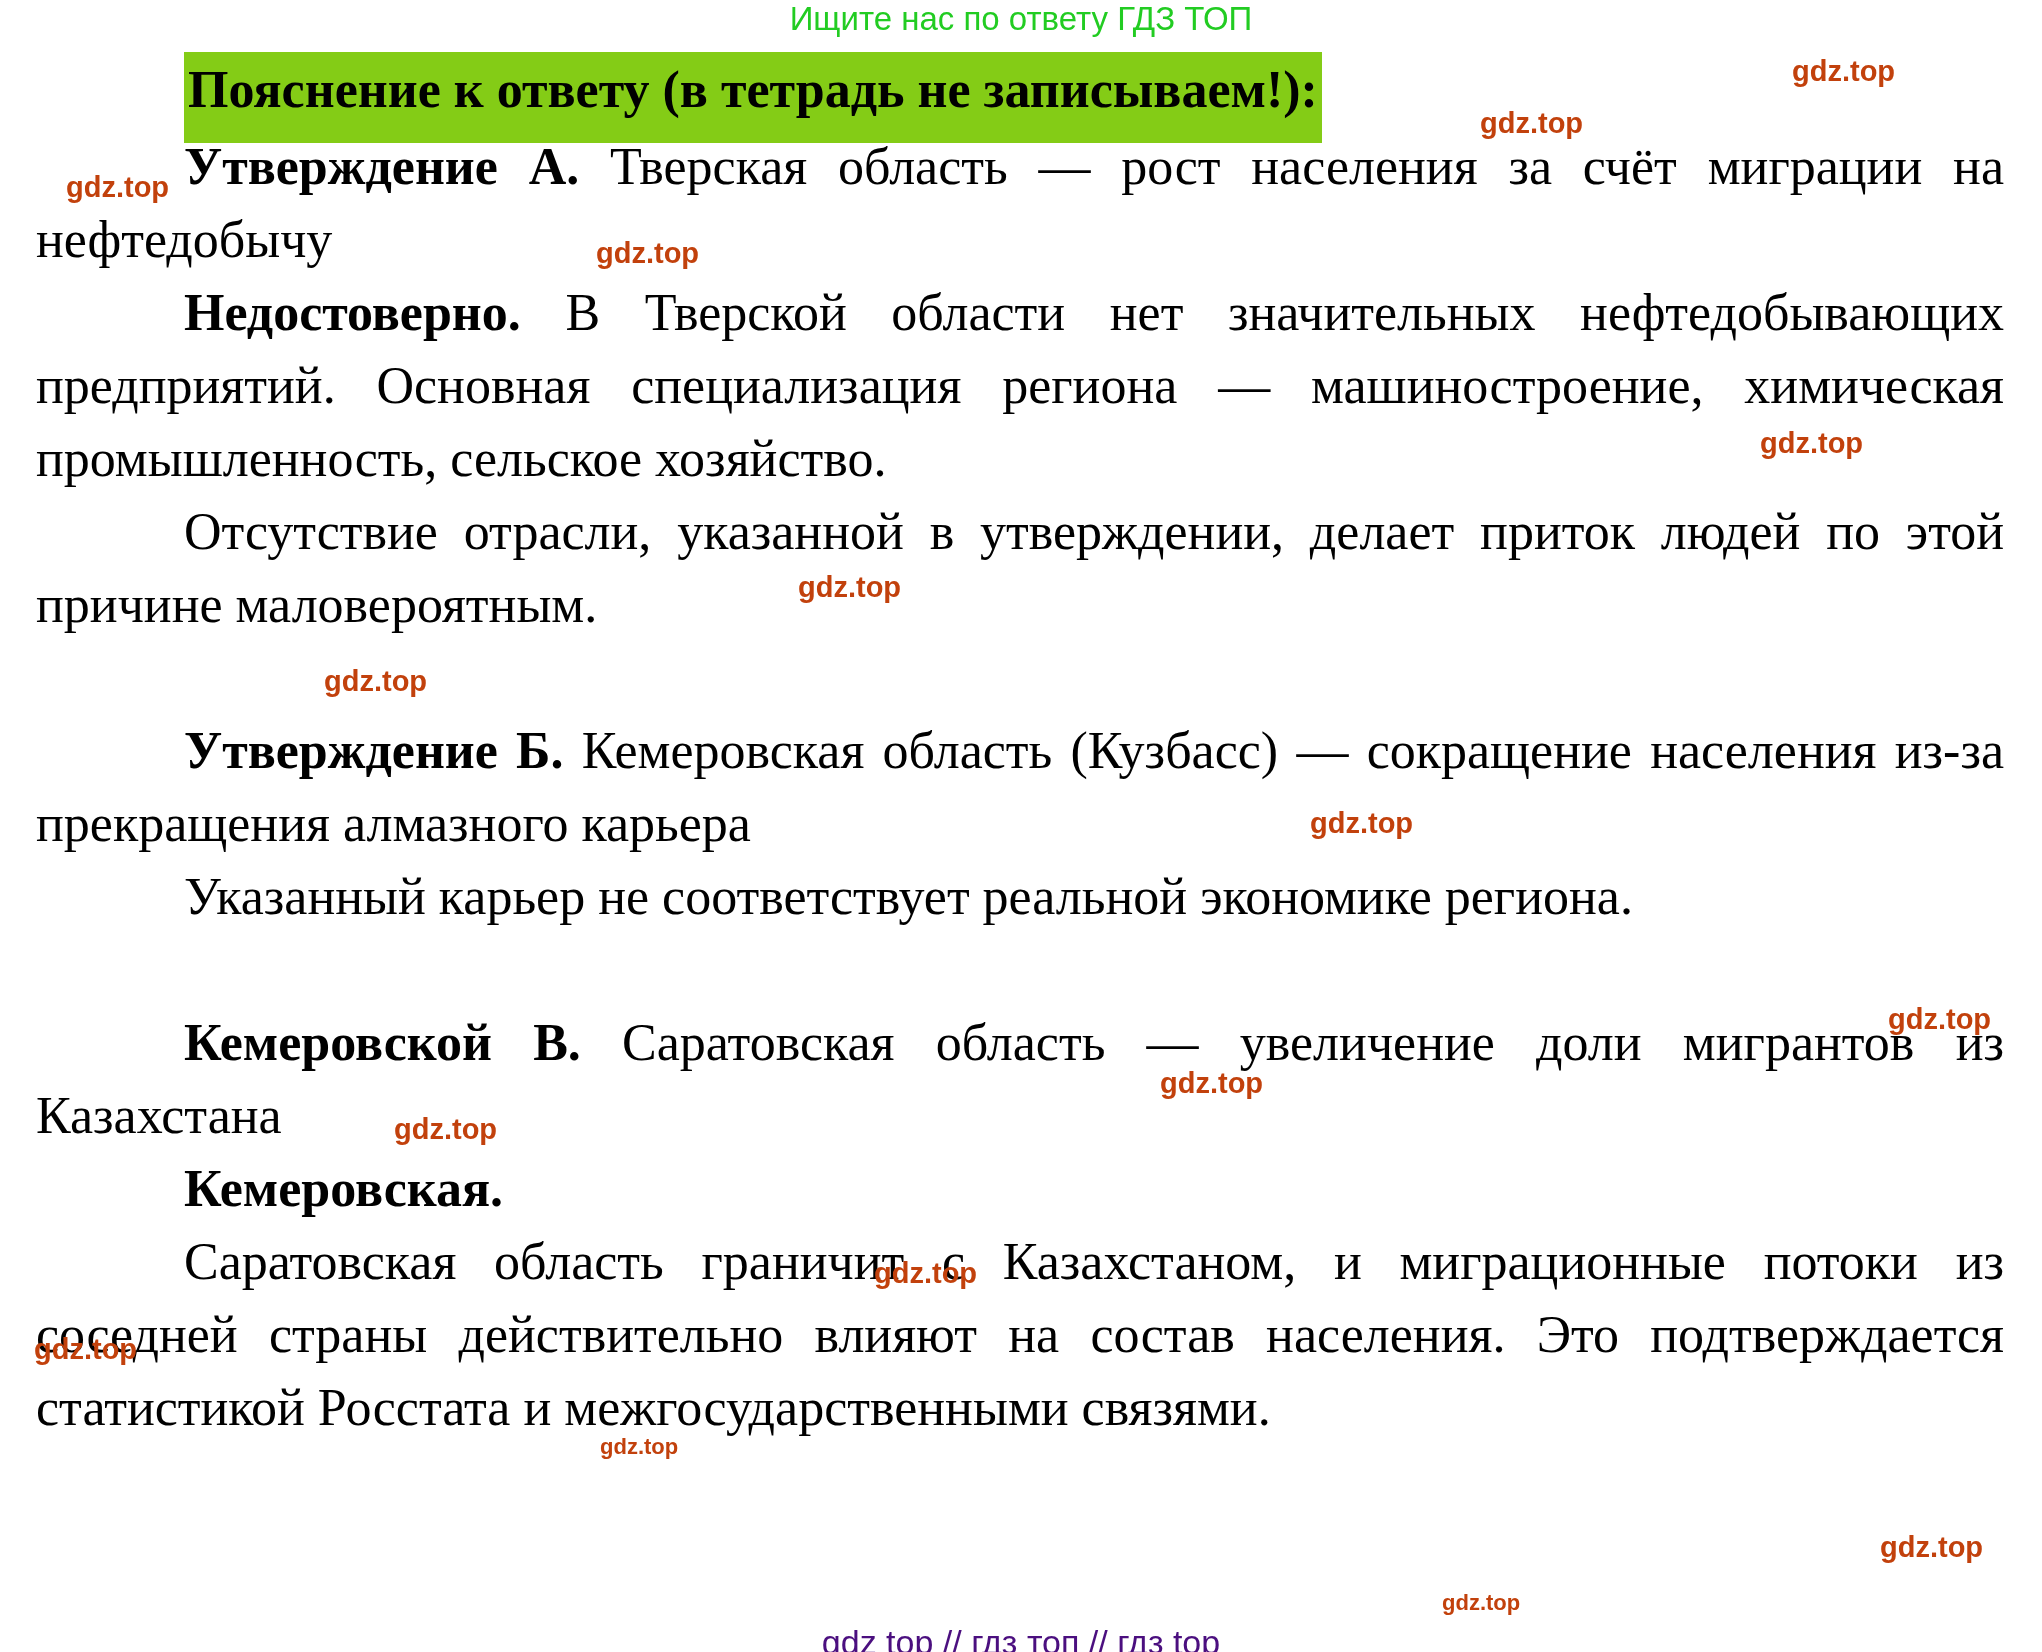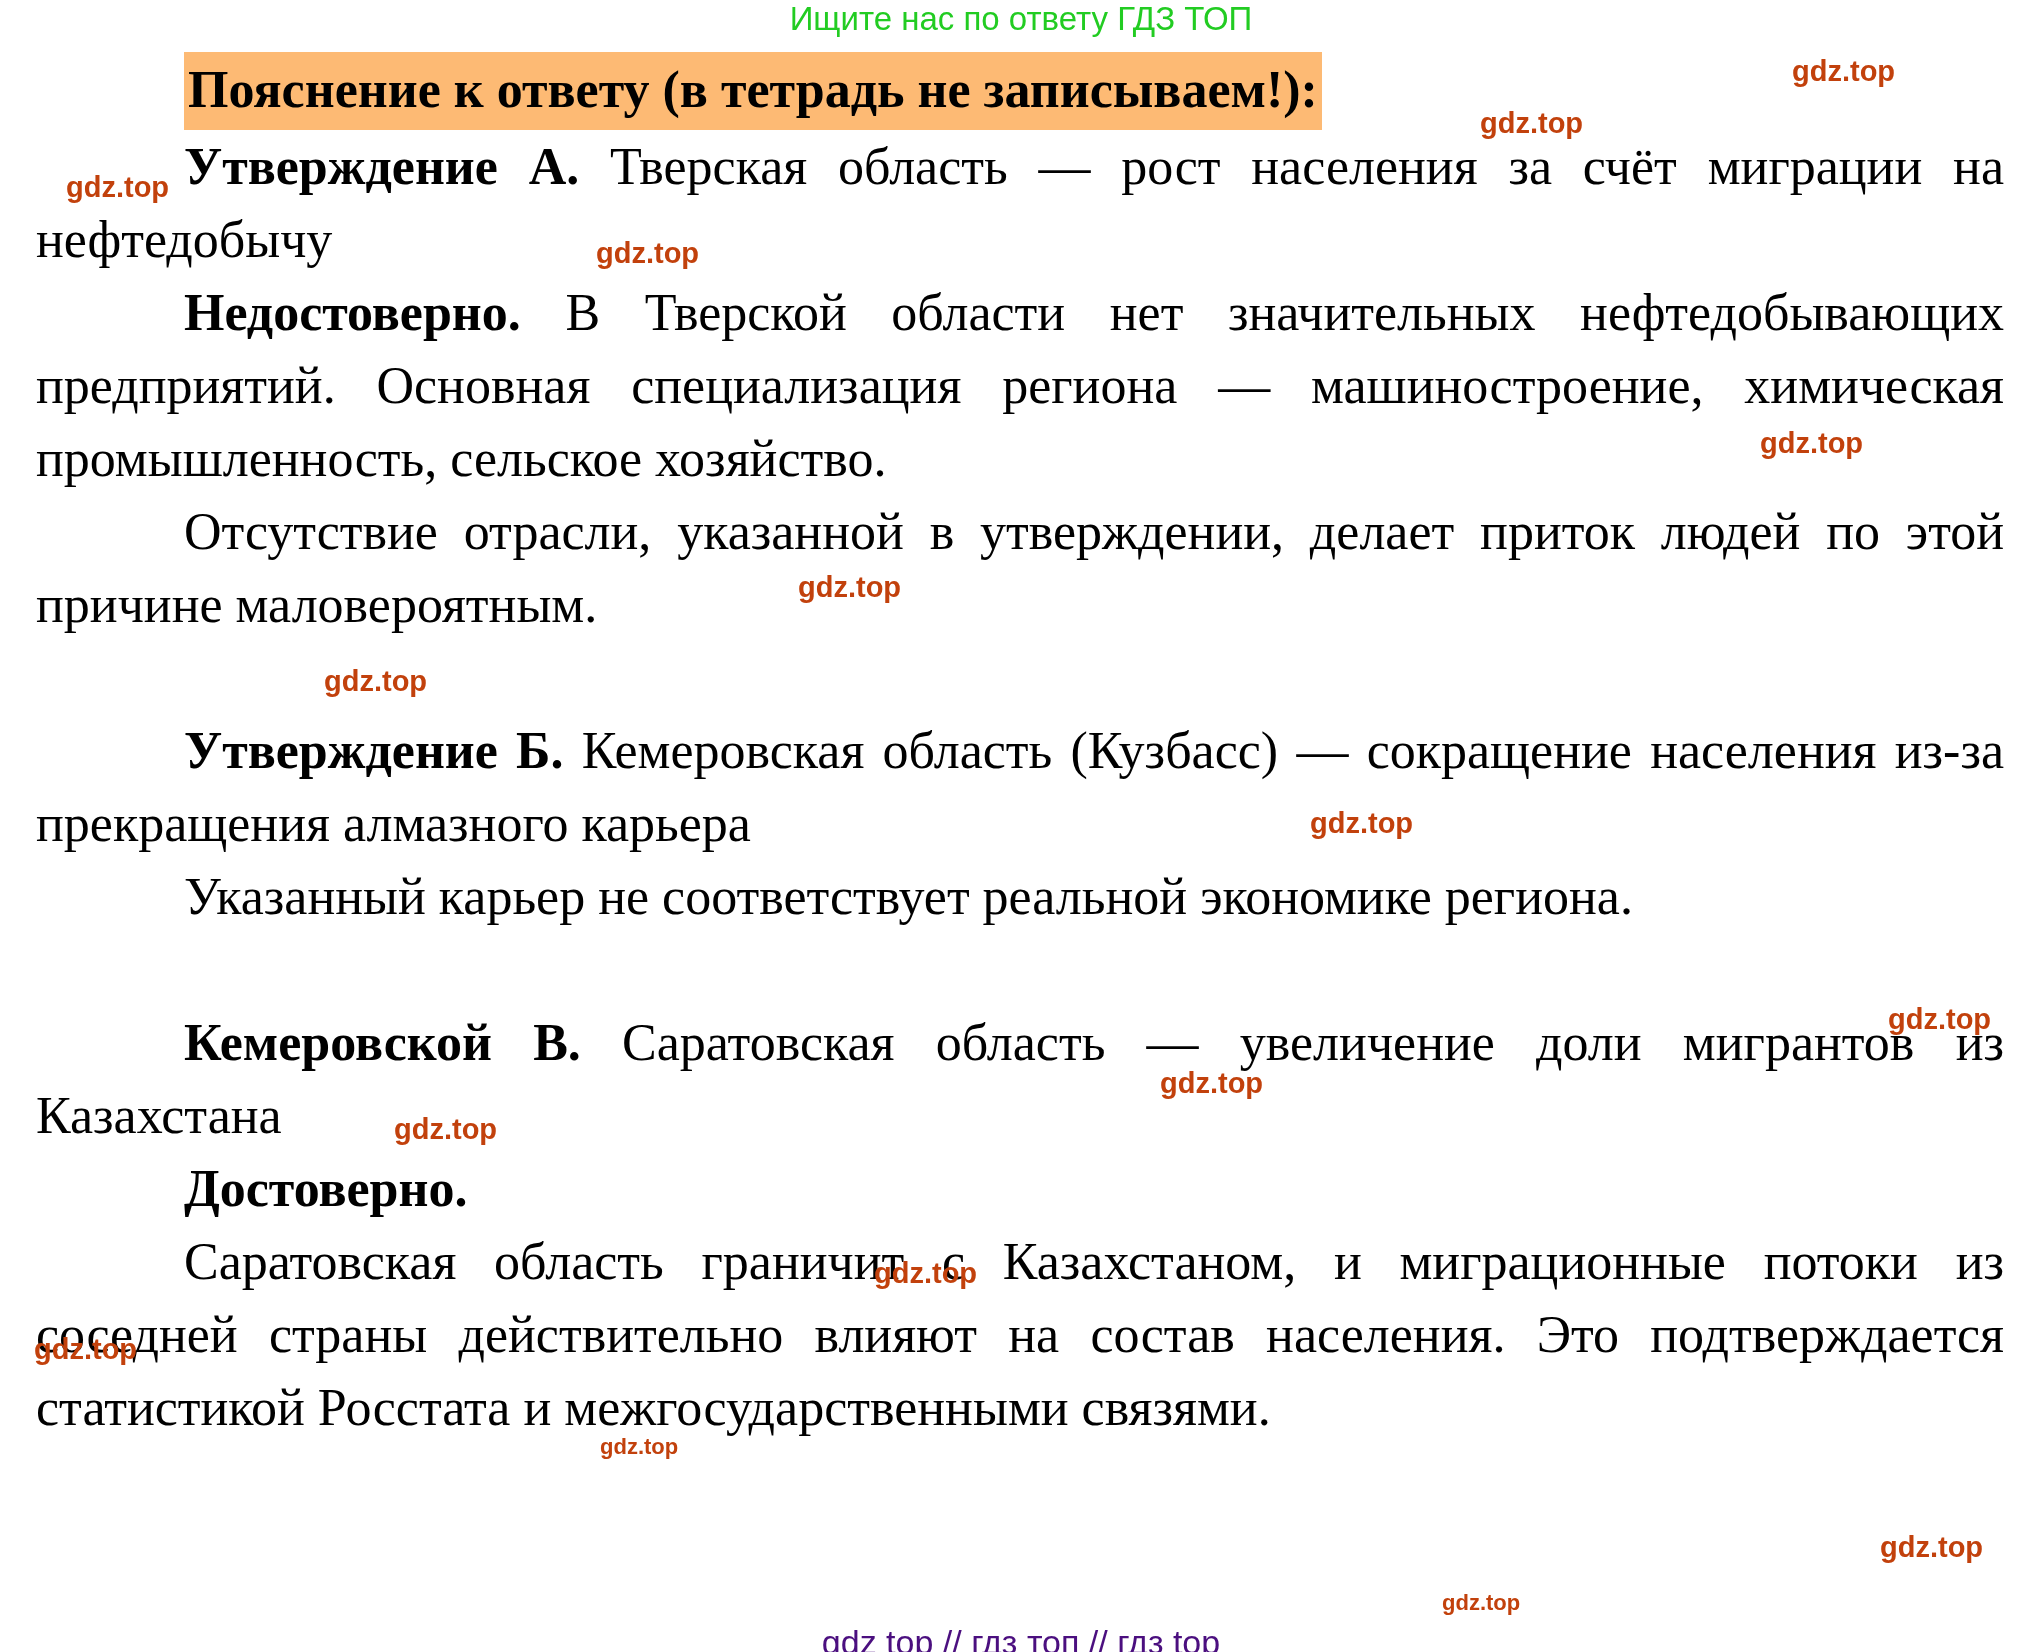--- a/index.html
+++ b/index.html
@@ -9,22 +9,22 @@
     text-align: center; color: #22cc22;
     font-family: "Liberation Sans", sans-serif; font-size: 33px; line-height: 38px;
   }
   .page {
     position: absolute; left: 36px; top: 52px; width: 1968px;
     font-family: "Liberation Serif", serif; color: #000;
     font-size: 52px; line-height: 73px;
   }
   .title-wrap { padding-left: 148px; height: 78px; }
   .title {
-    display: inline-block; background: #fdba74; font-weight: bold;
-    padding: 2px 4px 4px 4px; line-height: 72px; font-size: 52px;
+    display: inline-block; background: #84cc16; font-weight: bold;
+    padding: 2px 4px 17px 4px; line-height: 72px; font-size: 52px;
   }
   p { margin: 0; text-align: justify; text-align-last: left; }
   .indent { text-indent: 148px; }
   .b { font-weight: bold; }
   .gap { height: 73px; }
   .wm {
     position: absolute; font-family: "Liberation Sans", sans-serif;
     font-size: 29px; color: #c2410c; line-height: 30px; white-space: nowrap; font-weight: bold;
   }
   .wm.sm { font-size: 22px; }
@@ -62,21 +62,21 @@
   </p>
   <p class="indent">Указанный карьер не соответствует реальной экономике региона.</p>
 
   <div class="gap"></div>
 
   <p class="indent">
     <span class="b">Кемеровской В.</span>
     <span>Саратовская область — увеличение доли мигрантов из Казахстана</span>
   </p>
   <p class="indent">
-    <span class="b">Достоверно.</span>
+    <span class="b">Кемеровская.</span>
   </p>
   <p class="indent">Саратовская область граничит с Казахстаном, и миграционные потоки из соседней страны действительно влияют на состав населения. Это подтверждается статистикой Росстата и межгосударственными связями.</p>
 </div>
 
 <span class="wm" style="left:1792px;top:56px;">gdz.top</span>
 <span class="wm" style="left:1480px;top:108px;">gdz.top</span>
 <span class="wm" style="left:66px;top:172px;">gdz.top</span>
 <span class="wm" style="left:596px;top:238px;">gdz.top</span>
 <span class="wm" style="left:1760px;top:428px;">gdz.top</span>
 <span class="wm" style="left:798px;top:572px;">gdz.top</span>

